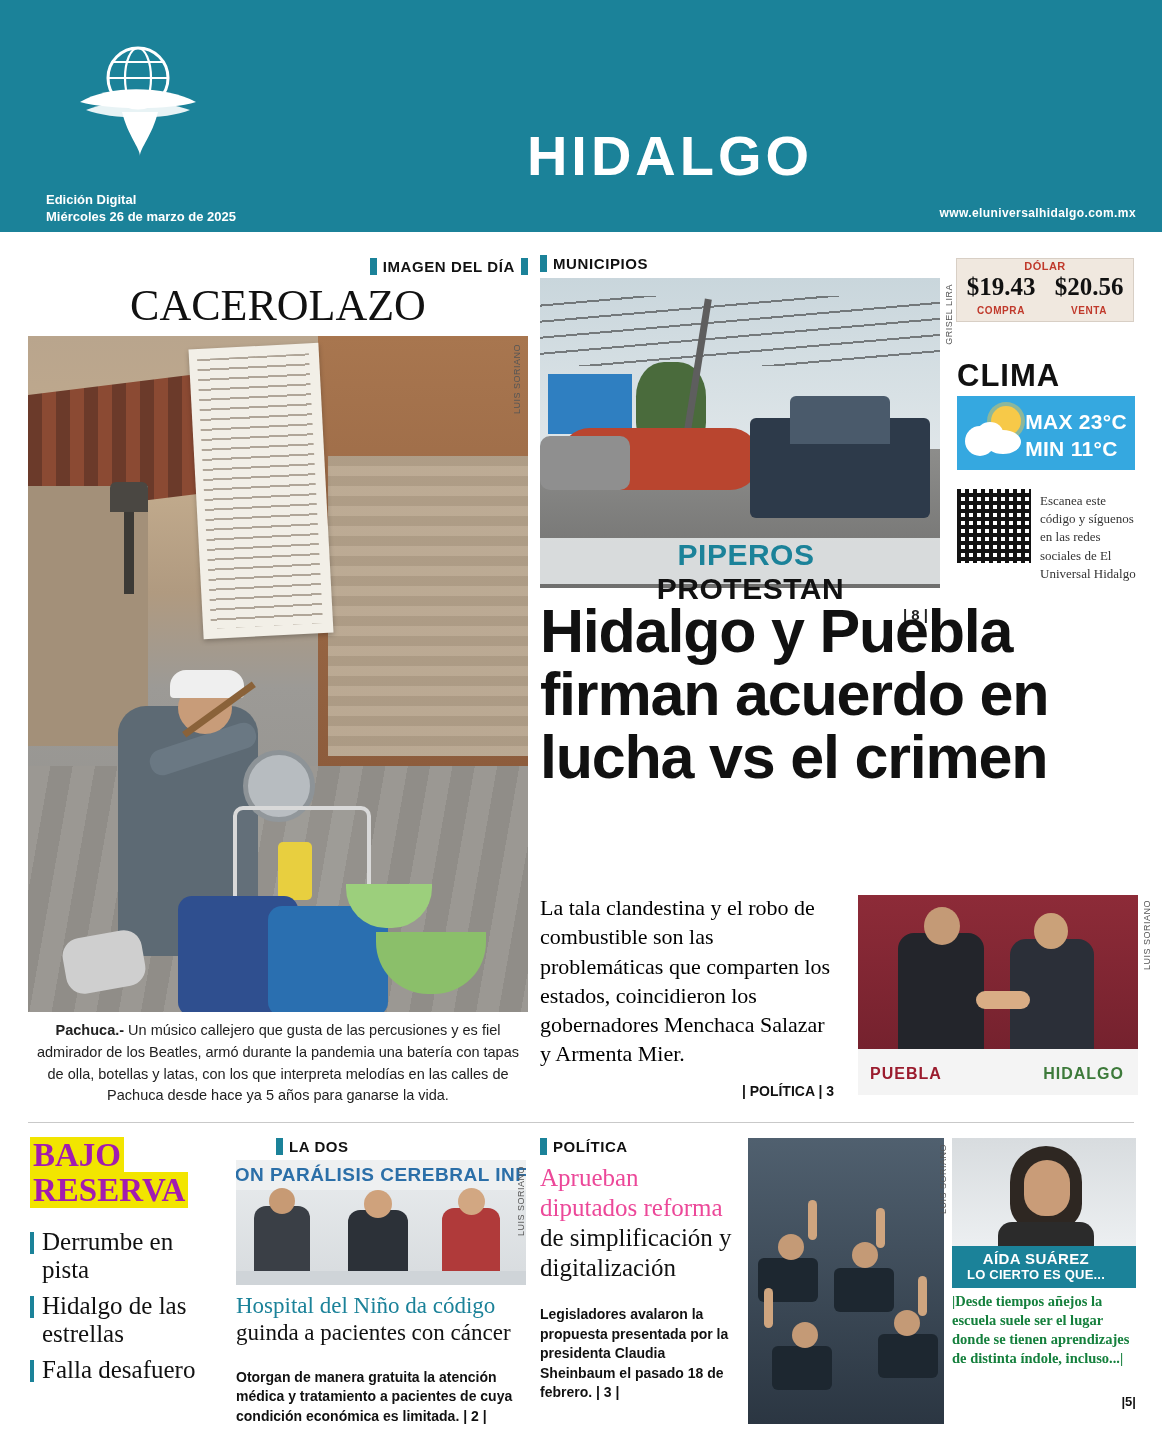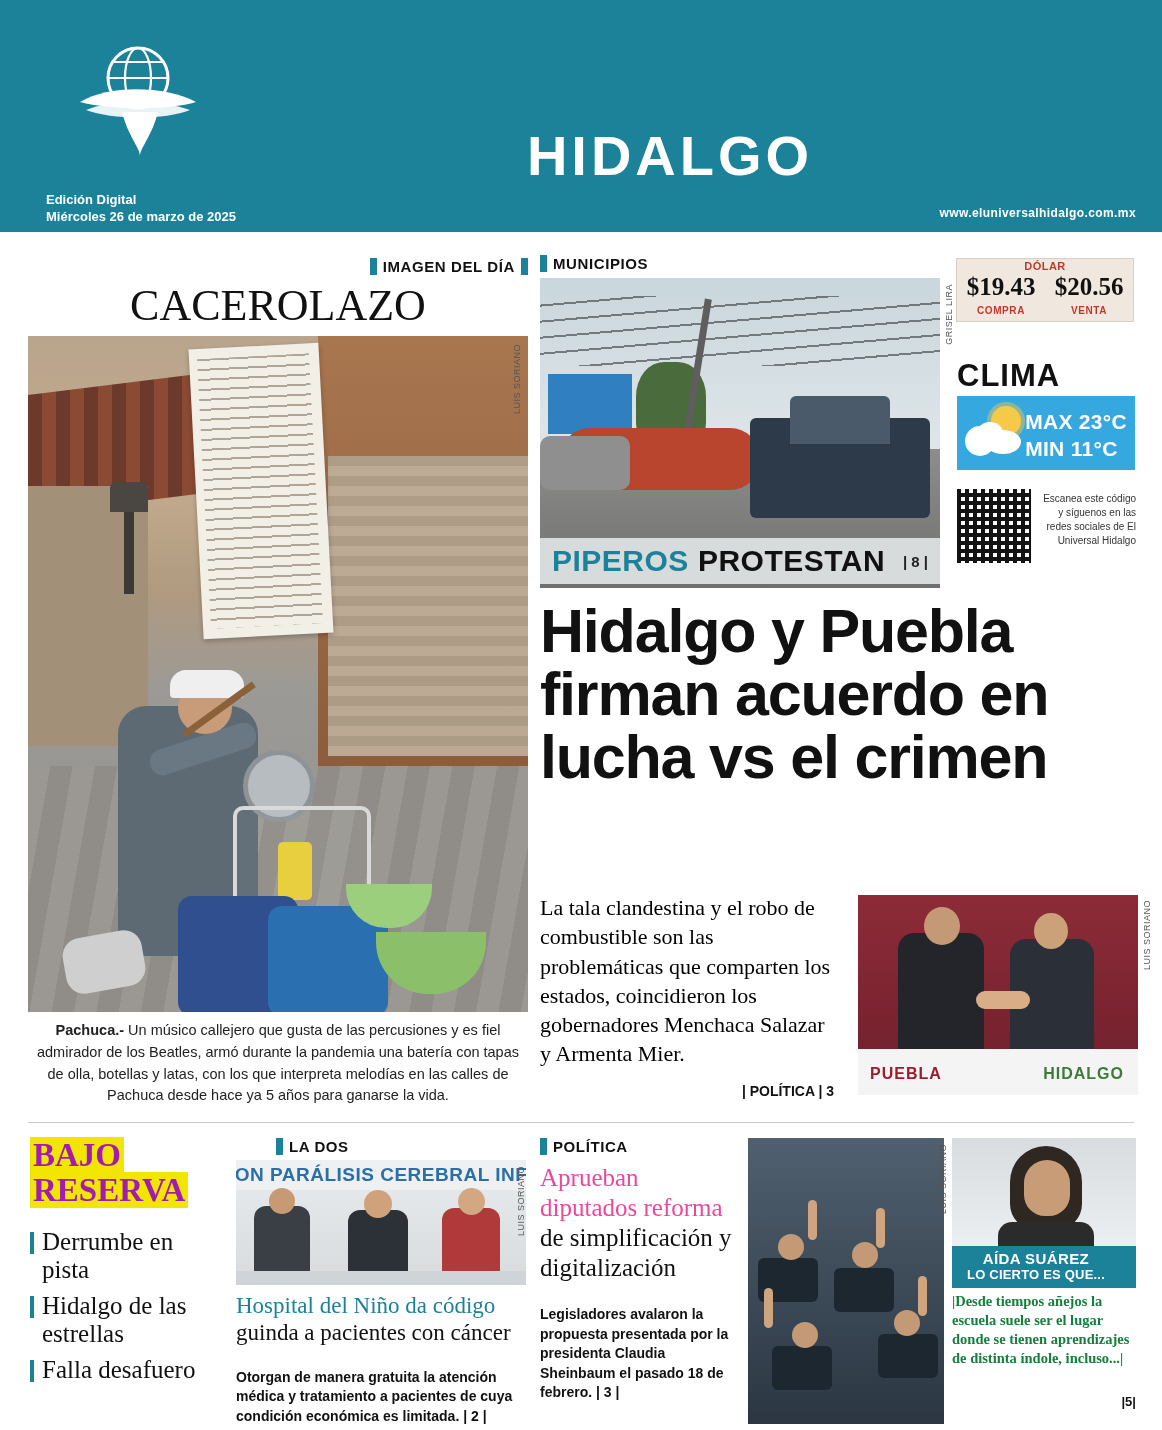--- a/index.html
+++ b/index.html
@@ -165,20 +165,21 @@
   }
   .piperos-band {
     position: absolute;
     left: 540px; top: 538px;
     width: 400px; height: 46px;
     background: rgba(225,228,229,.92);
     display: flex;
     align-items: center;
     padding-left: 12px;
     box-sizing: border-box;
+    flex-direction: column;
   }
   .piperos-band .w1 {
     font-family: "Liberation Sans", sans-serif;
     font-weight: bold;
     font-size: 30px;
     color: #1b8299;
     letter-spacing: .5px;
   }
   .piperos-band .w2 {
     font-family: "Liberation Sans", sans-serif;
@@ -296,24 +297,24 @@
   .qr-box {
     position: absolute;
     left: 957px; top: 489px;
     width: 74px; height: 74px;
     background: #fff;
   }
   .qr-text {
     position: absolute;
     left: 1040px; top: 492px;
     width: 96px;
-    font-size: 10px;
+    font-size: 13px;
     line-height: 1.4;
     color: #333;
-    text-align: right;
+    font-family: Liberation Serif, serif;
   }
 
   
   .lead-headline {
     position: absolute;
     left: 540px; top: 600px;
     width: 600px;
     font-family: "Liberation Sans", sans-serif;
     font-weight: bold;
     font-size: 61px;

